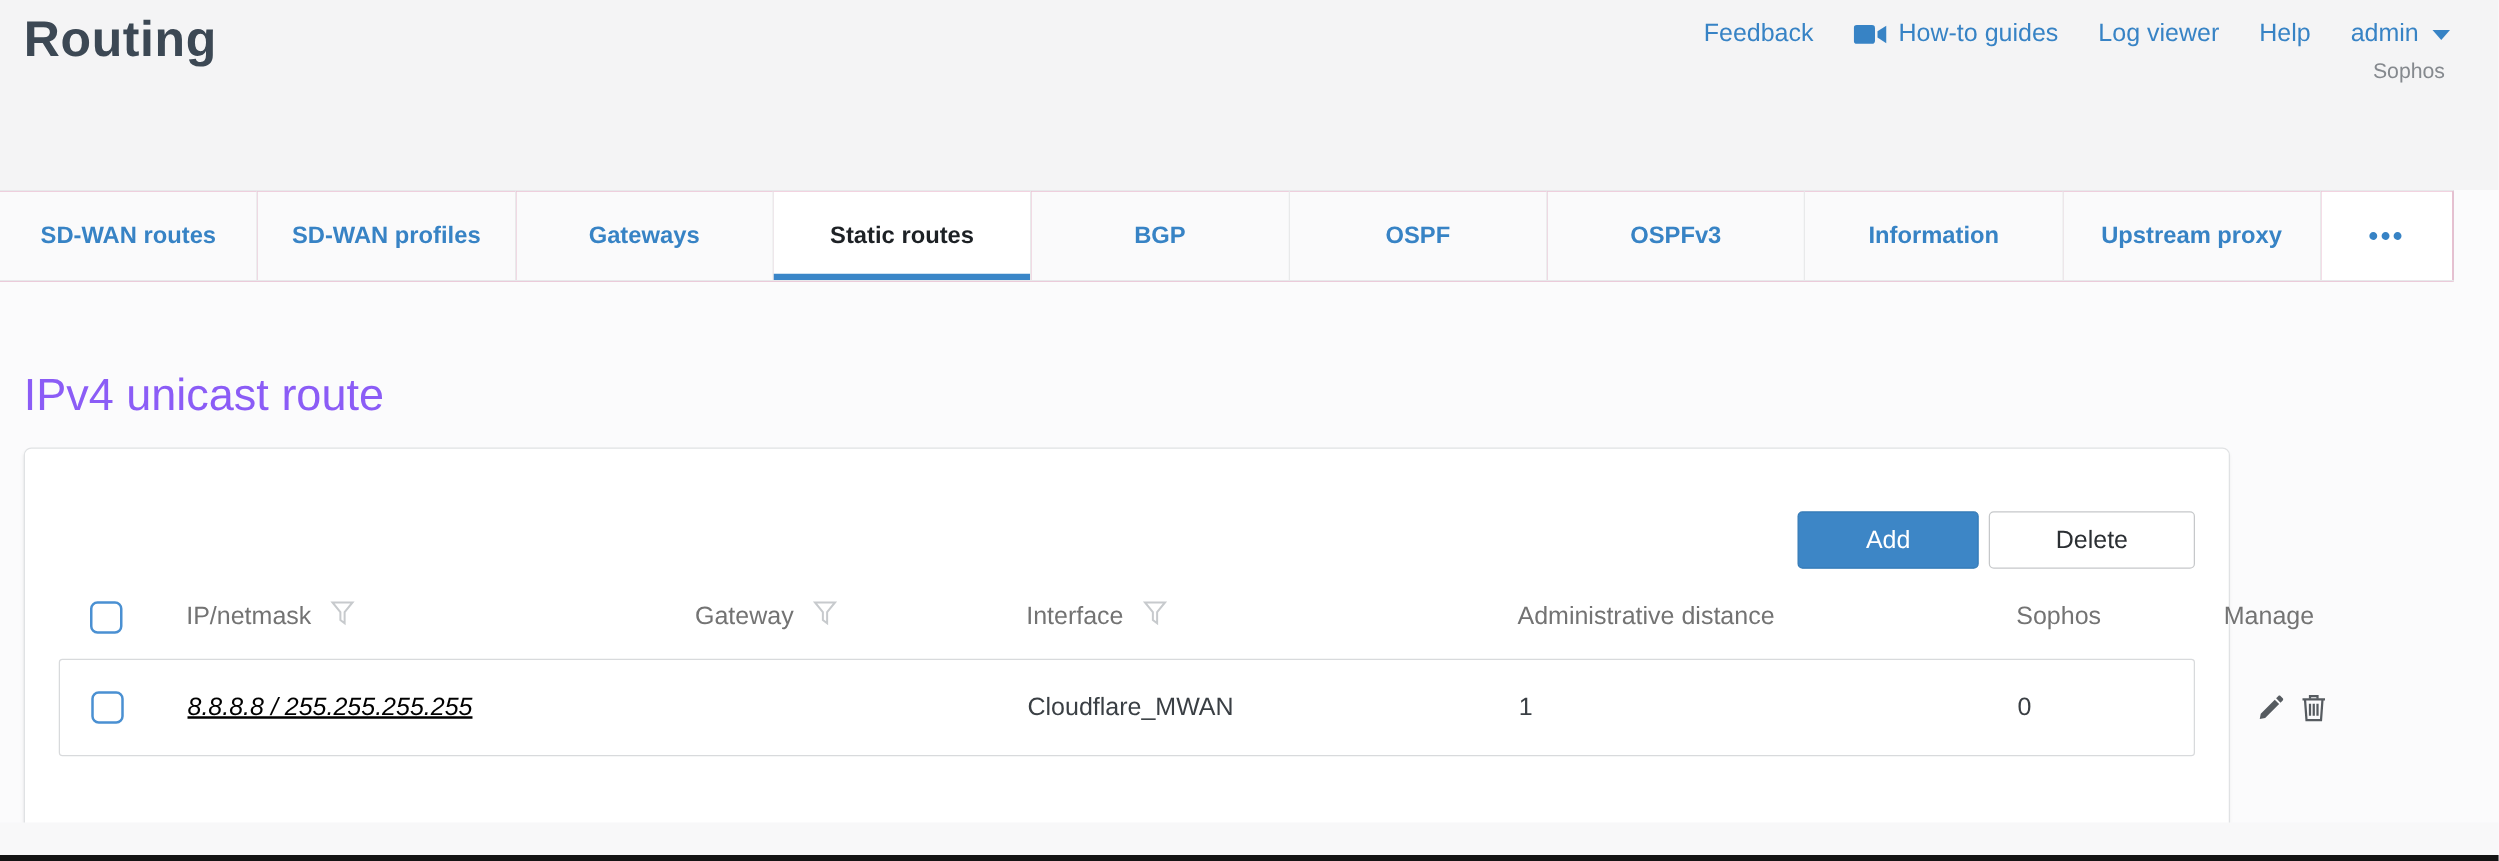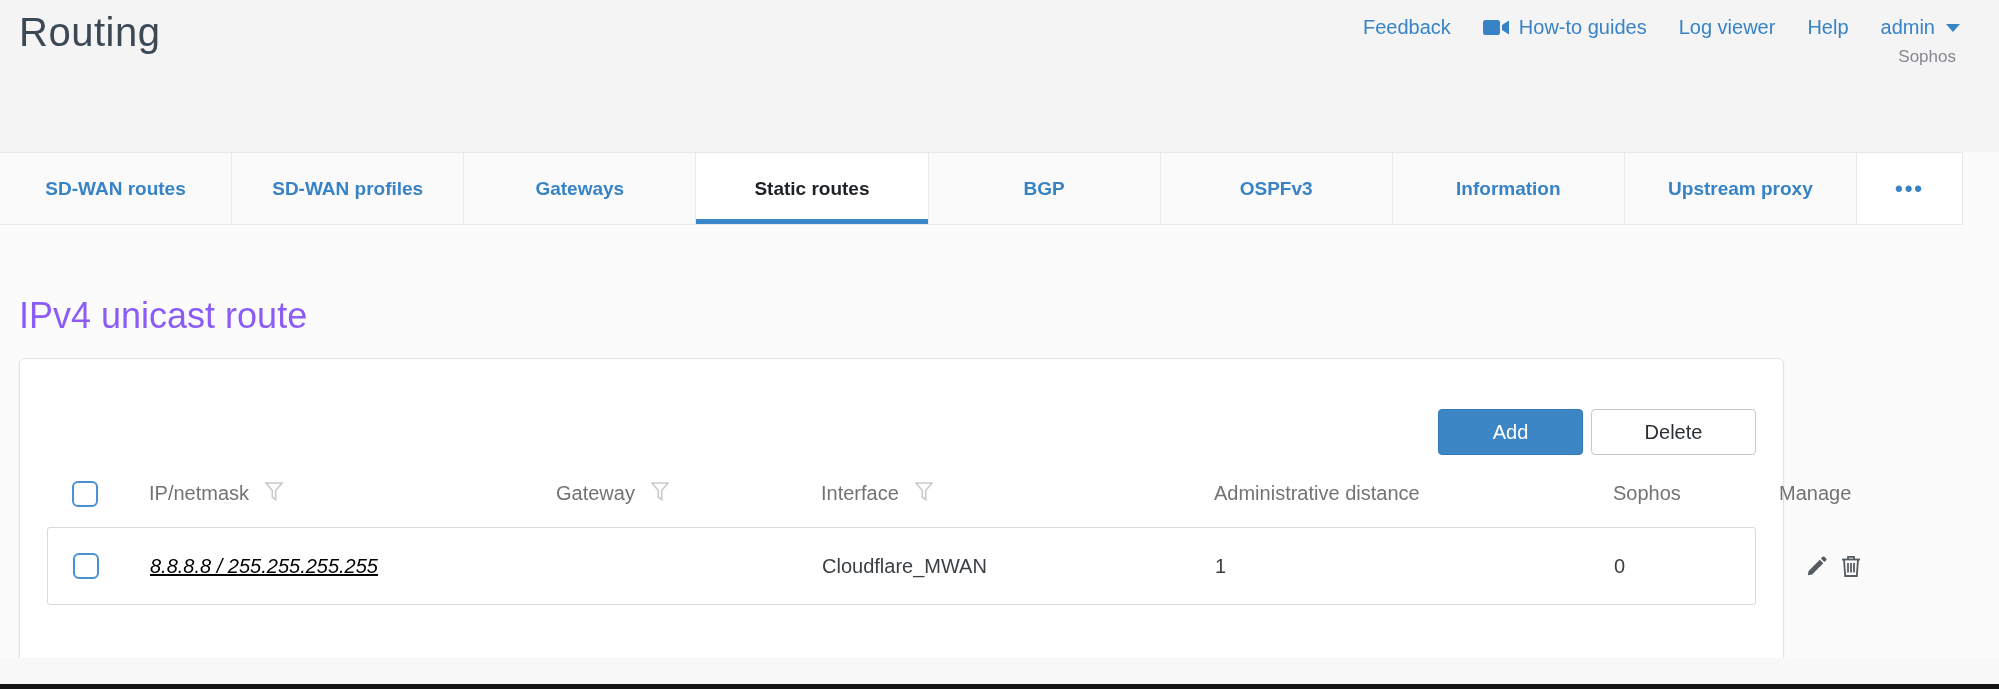--- a/index.html
+++ b/index.html
@@ -15,21 +15,21 @@
   .header-band {
     height:152px;
     background:#f4f4f5;
     display:flex;
     justify-content:space-between;
     align-items:flex-start;
     padding:10px 39px 0 19px;
   }
   .page-title {
     font-size:40px;
-    font-weight:400;
+    font-weight:700;
     color:#3c4854;
     letter-spacing:.5px;
   }
   .topnav { display:flex; flex-direction:column; align-items:flex-end; }
   .topnav-row { display:flex; align-items:center; gap:32px; padding-top:6px; }
   .topnav a {
     color:#3783c5;
     text-decoration:none;
     font-size:20px;
     font-weight:400;
@@ -215,20 +215,21 @@
     <div class="brand-sub">Sophos</div>
   </div>
 </div>
 
 <div class="tabbar">
   <div class="tab">SD-WAN routes</div>
   <div class="tab">SD-WAN profiles</div>
   <div class="tab">Gateways</div>
   <div class="tab active">Static routes</div>
   <div class="tab">BGP</div>
+  <div class="tab">OSPF</div>
   <div class="tab">OSPFv3</div>
   <div class="tab">Information</div>
   <div class="tab">Upstream proxy</div>
   <div class="tab more">•••</div>
 </div>
 
 <div class="content">
   <div class="section-heading">IPv4 unicast route</div>
 
   <div class="card">

